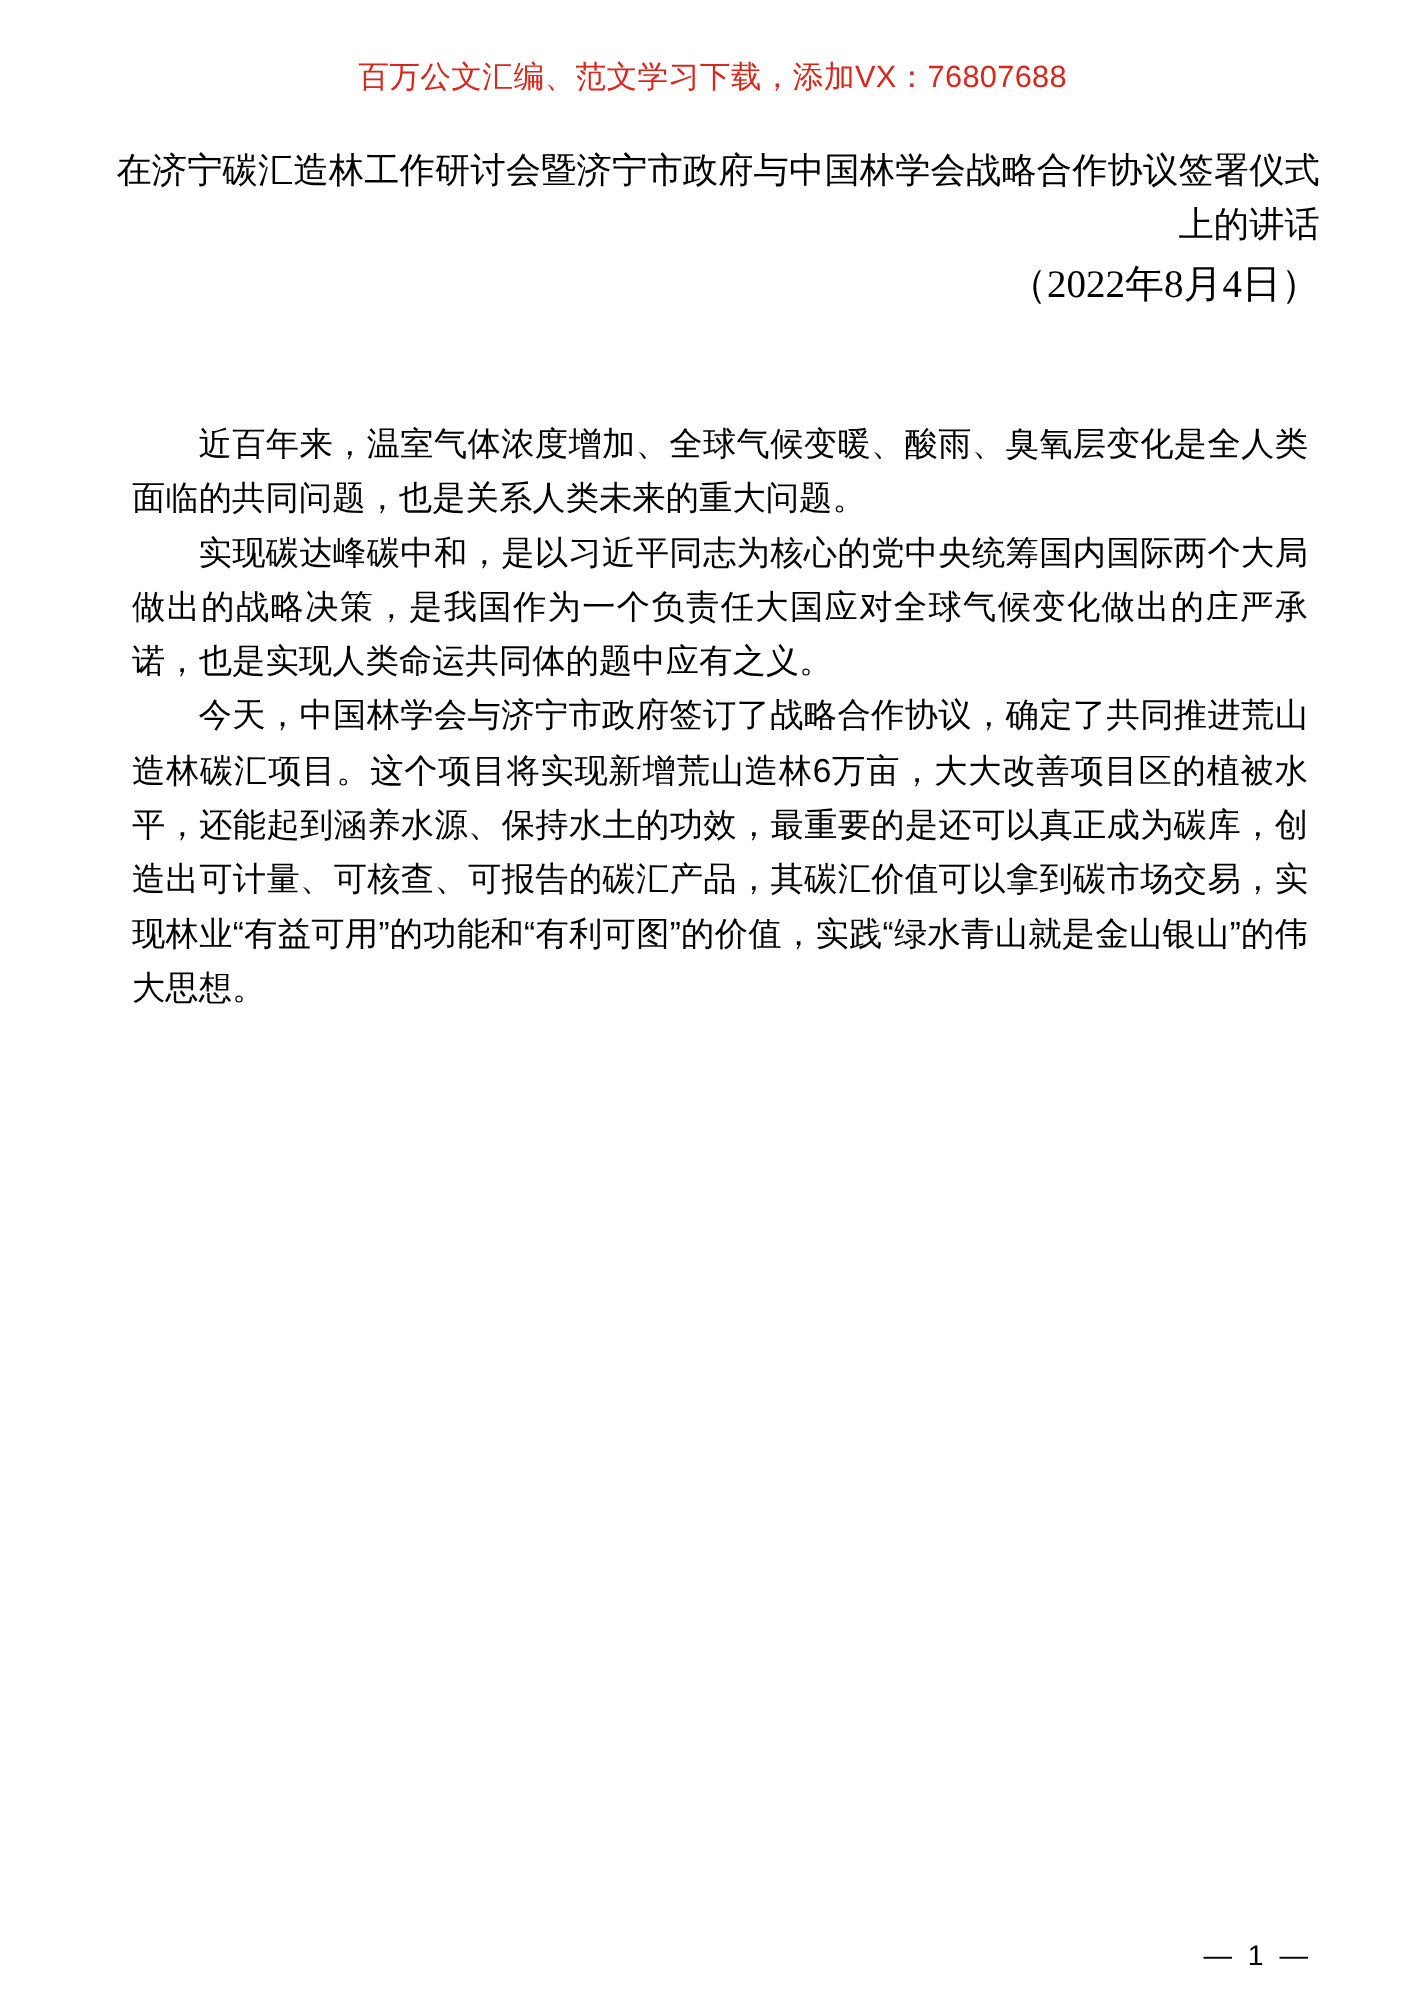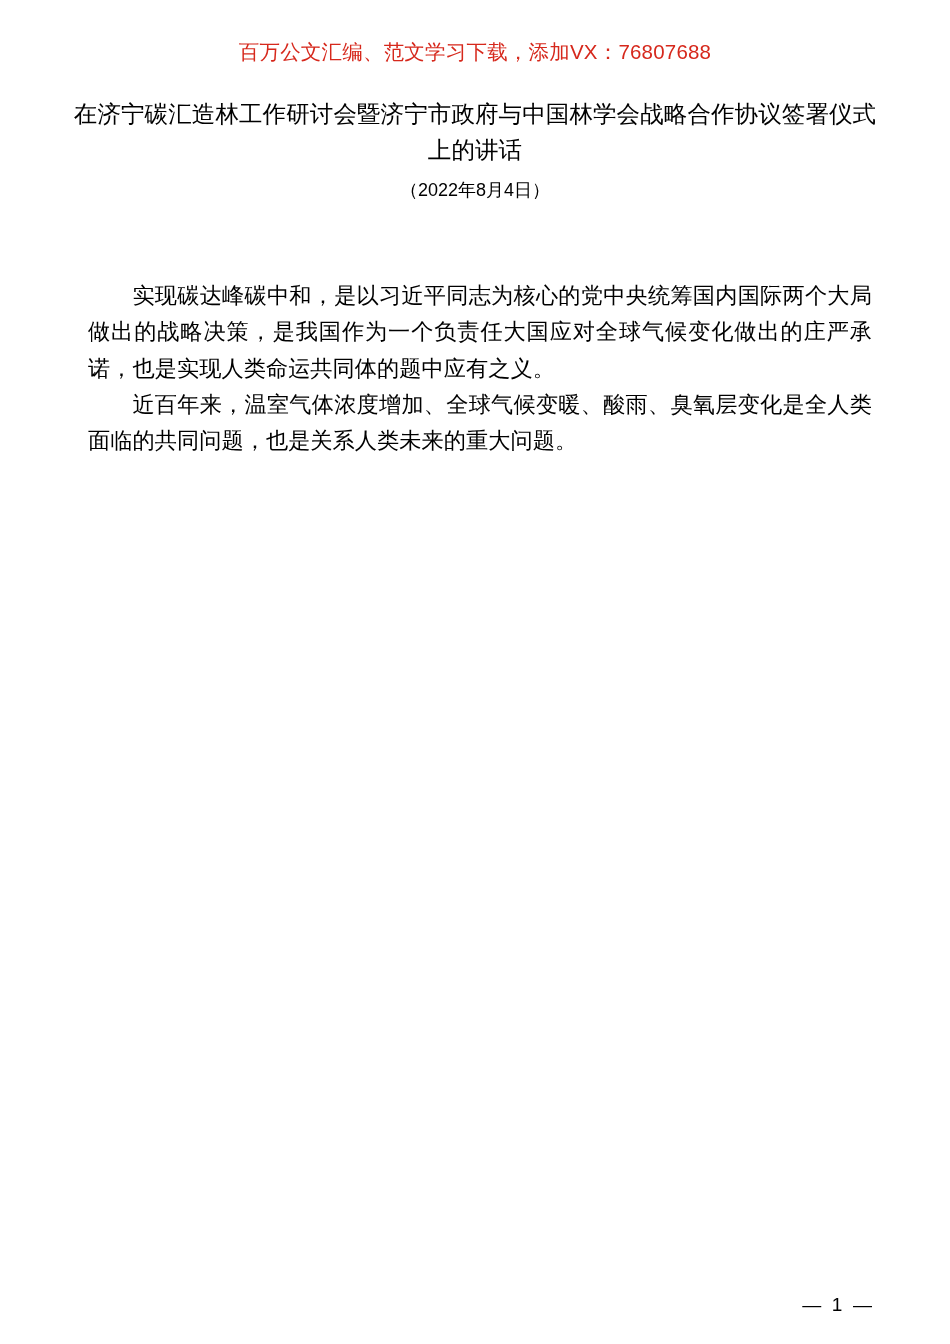--- a/index.html
+++ b/index.html
@@ -35,37 +35,38 @@
     line-height: 1.25;
     white-space: nowrap;
   }
 
   
   .title-block {
     position: absolute;
     top: 96px;
     left: 70px;
     width: 810px;
-    text-align: center;
+    text-align: right;
+    font-family: Liberation Serif, serif;
   }
   .doc-title {
     font-size: 23.5px;
     line-height: 36px;
     font-weight: 400;
     letter-spacing: 0.1px;
   }
   .doc-author {
     font-size: 23.5px;
     line-height: 36px;
     font-weight: 400;
     margin-top: 1px;
     white-space: pre;
   }
   .doc-date {
-    font-size: 18px;
+    font-size: 26px;
     line-height: 36px;
     font-weight: 400;
     margin-top: 4px;
   }
 
   
   .doc-body {
     position: absolute;
     top: 278px;
     left: 88px;
@@ -102,19 +103,20 @@
 <div class="page">
 
   <div class="promo-banner">百万公文汇编、范文学习下载，添加VX：76807688</div>
 
   <div class="title-block">
     <div class="doc-title">在济宁碳汇造林工作研讨会暨济宁市政府与中国林学会战略合作协议签署仪式上的讲话</div>
     <div class="doc-date">（2022年8月4日）</div>
   </div>
 
   <div class="doc-body">
+    <p>近百年来，温室气体浓度增加、全球气候变暖、酸雨、臭氧层变化是全人类面临的共同问题，也是关系人类未来的重大问题。</p>
     <p>实现碳达峰碳中和，是以习近平同志为核心的党中央统筹国内国际两个大局做出的战略决策，是我国作为一个负责任大国应对全球气候变化做出的庄严承诺，也是实现人类命运共同体的题中应有之义。</p>
-    <p>近百年来，温室气体浓度增加、全球气候变暖、酸雨、臭氧层变化是全人类面临的共同问题，也是关系人类未来的重大问题。</p>
+    <p>今天，中国林学会与济宁市政府签订了战略合作协议，确定了共同推进荒山造林碳汇项目。这个项目将实现新增荒山造林6万亩，大大改善项目区的植被水平，还能起到涵养水源、保持水土的功效，最重要的是还可以真正成为碳库，创造出可计量、可核查、可报告的碳汇产品，其碳汇价值可以拿到碳市场交易，实现林业“有益可用”的功能和“有利可图”的价值，实践“绿水青山就是金山银山”的伟大思想。</p>
   </div>
 
   <div class="page-footer">—  1  —</div>
 
 </div>
 
 </body></html>

